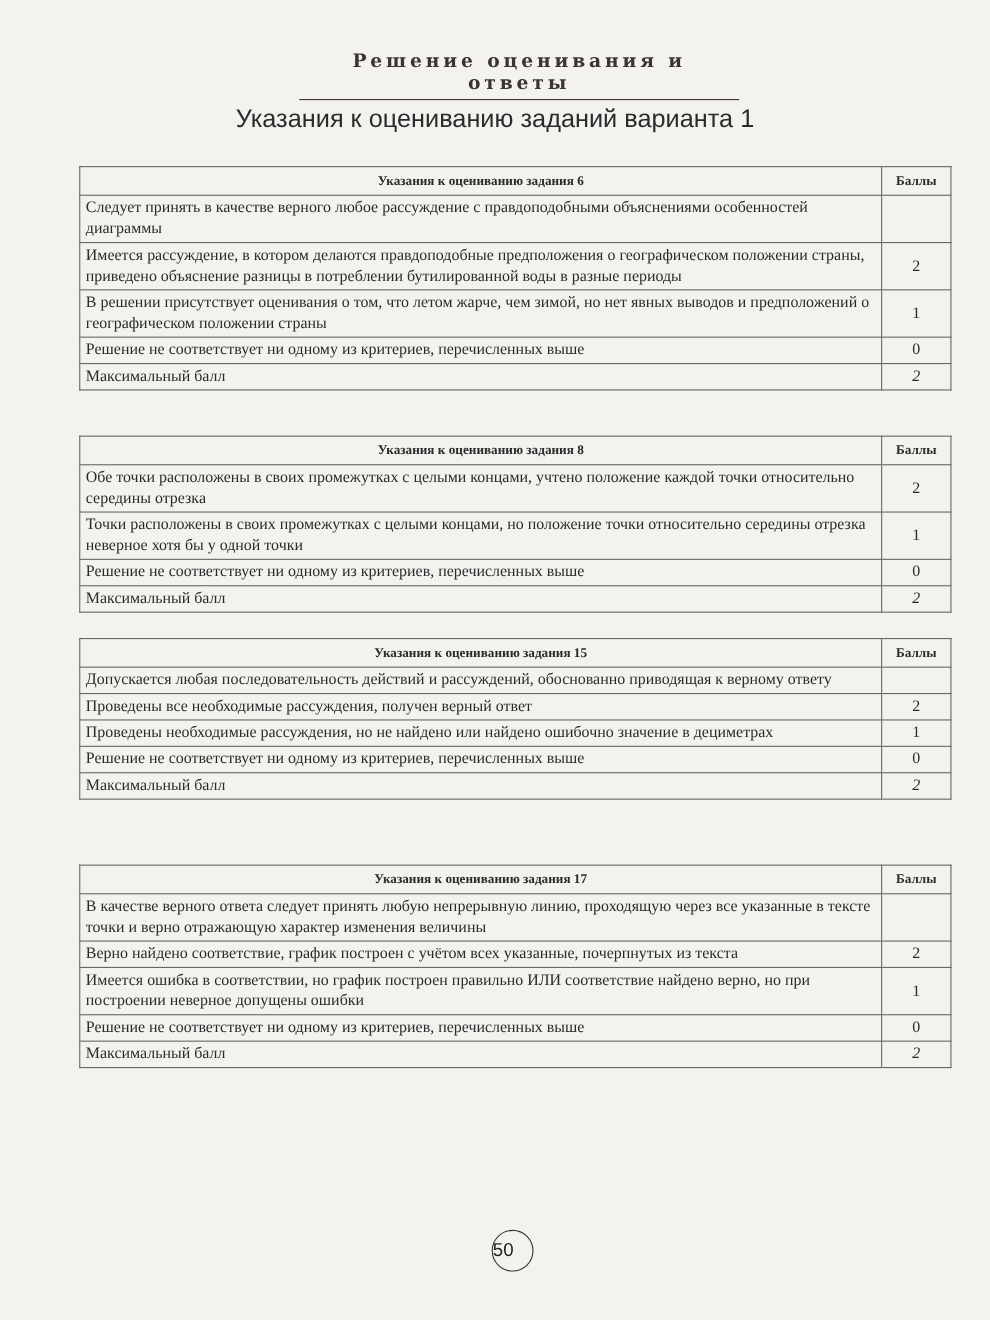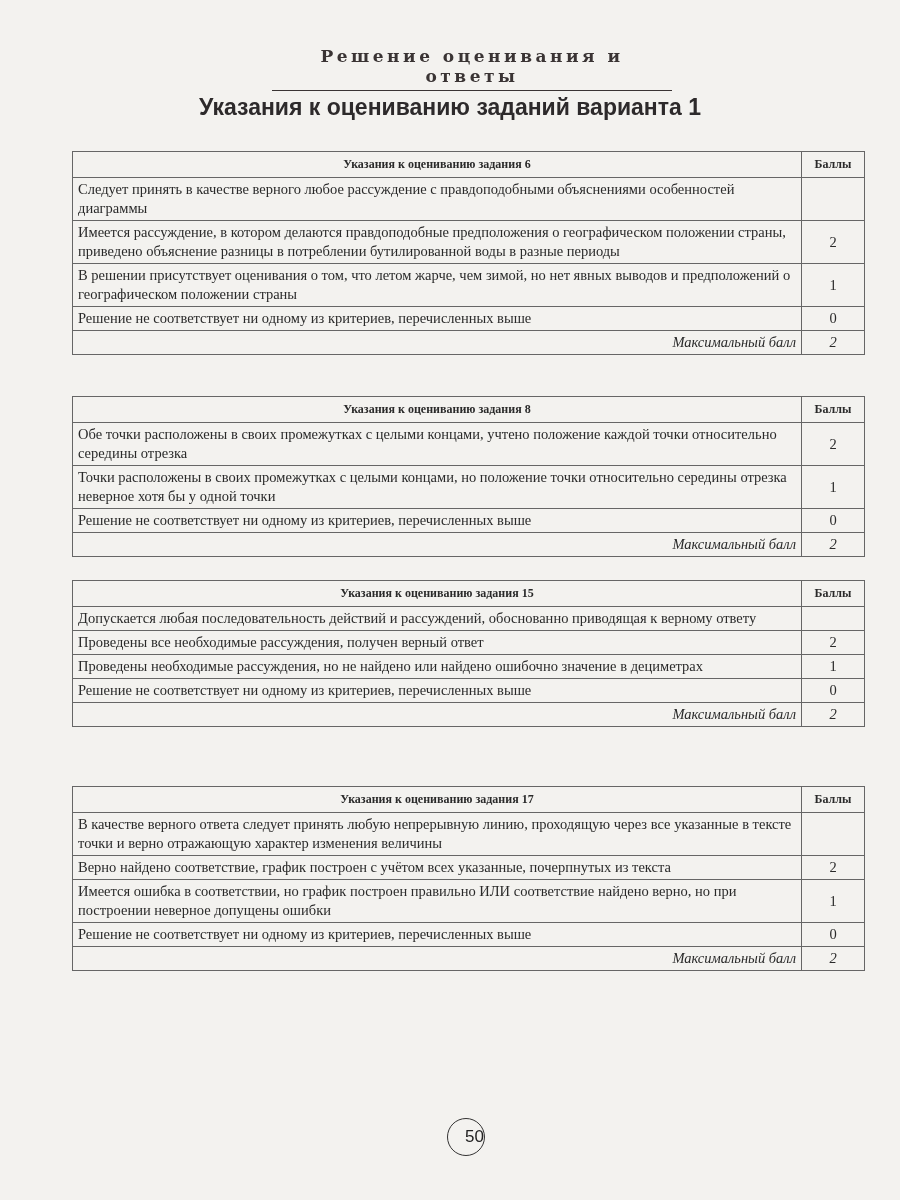--- a/index.html
+++ b/index.html
@@ -17,47 +17,47 @@
     font-family: "DejaVu Serif", serif;
     font-weight: bold; font-size: 17px; letter-spacing: 3.5px;
     color: #3a3434;
     padding-bottom: 4px;
     border-bottom: 1.5px solid #3a3434;
   }
   .title {
     position: absolute; left: 0; width: 900px; top: 94px;
     text-align: center;
     font-family: "Liberation Sans", sans-serif;
-    font-weight: bold; font-size: 23px; color: #2d2a2b;
+    font-weight: normal; font-size: 23px; color: #2d2a2b;
   }
   table.crit {
     position: absolute; left: 72px; width: 793px;
     border-collapse: collapse;
     font-family: "Liberation Serif", serif;
     font-size: 14.5px; line-height: 19px;
     color: #2a2a2a;
   }
   table.crit td, table.crit th {
     border: 1px solid #666;
     padding: 2px 5px;
     vertical-align: middle;
   }
   table.crit th { font-weight: bold; font-size: 12px; text-align: center; padding: 3px 5px; }
   table.crit th.pts-h { width: 52px; }
   table.crit td.pts { text-align: center; width: 52px; }
-  table.crit td.max-label { text-align: right; font-style: italic; }
+  table.crit td.max-label { text-align: left; }
   table.crit td.max-val { text-align: center; font-style: italic; }
   #t6 { top: 151px; }
   #t8 { top: 396px; }
   #t15 { top: 580px; border-radius: 19px; }
   #t16 { top: 786px; }
   .page-num {
     position: absolute; left: 447px; top: 1118px;
     width: 36px; height: 36px; border: 1.5px solid #333; border-radius: 50%;
-    text-align: right; line-height: 36px;
+    text-align: left; line-height: 36px;
     font-family: "Liberation Sans", sans-serif; font-size: 17px; color: #222;
   }
 </style>
 </head>
 <body>
 
 <div class="running-head">Решение оценивания и ответы</div>
 <div class="title">Указания к оцениванию заданий варианта 1</div>
 
 <table class="crit" id="t6">

